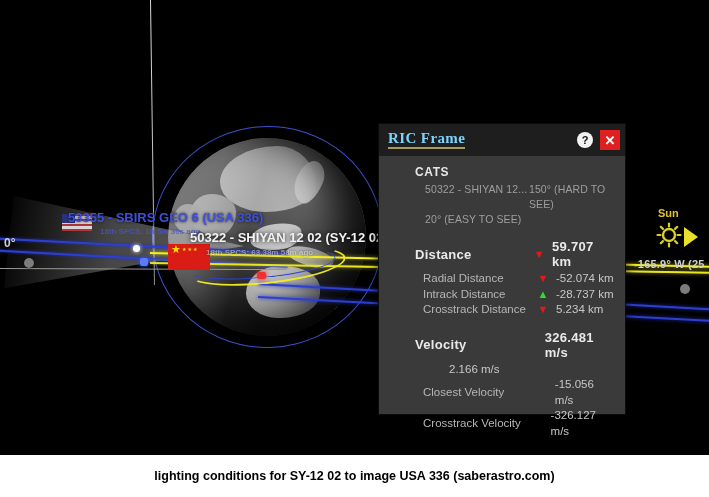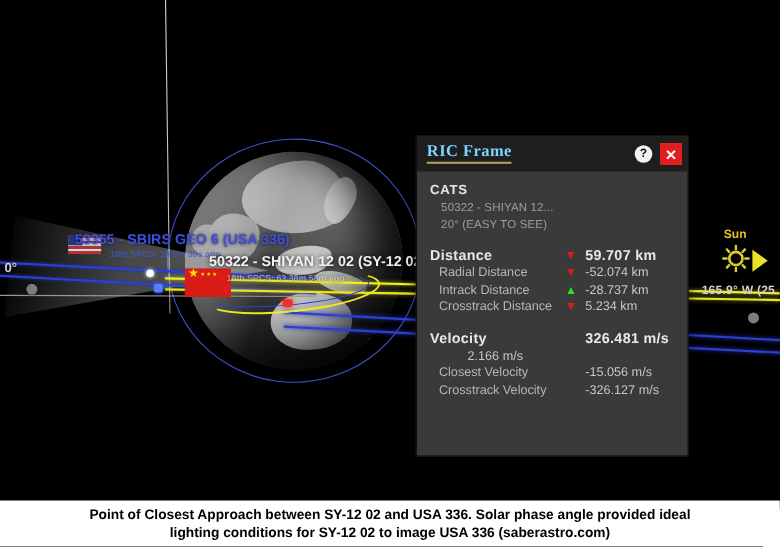--- a/index.html
+++ b/index.html
@@ -161,21 +161,21 @@
     width:16px; height:16px; border-radius:50%; background:#f2f2f2; color:#111;
     font-size:11px; font-weight:700; display:flex; align-items:center; justify-content:center;
     cursor:pointer; margin-right:7px; border:none; font-family:"Liberation Sans", sans-serif;
   }
   .btn-close {
     width:20px; height:20px; background:#e02020; color:#fff; font-size:13px; font-weight:700;
     display:flex; align-items:center; justify-content:center; cursor:pointer; border:none;
     font-family:"Liberation Sans", sans-serif; line-height:1;
   }
 
-  .panel-body { padding:9px 10px 0 12px; flex:1; }
+  .panel-body { padding:9px 10px 0 12px; flex:1;margin-left:24px; }
 
   .sec-head {
     font-size:12px; font-weight:700; color:#e6e6e6; letter-spacing:.6px; margin-bottom:3px;
   }
   .sec-head-row {
     display:flex; align-items:center; font-size:13px; font-weight:700; color:#e9e9e9;
     letter-spacing:.3px; margin-bottom:2px;
   }
   .sec-head-row .sh-label { width:115px; }
   .sec-head-row .sh-tri   { width:26px; text-align:center; }
@@ -290,20 +290,21 @@
       <button class="btn-help">?</button>
       <button class="btn-close">✕</button>
     </div>
 
     <div class="panel-body">
 
       <div class="sec-head">CATS</div>
 
       <div class="cats-row">
         <span class="c-id">50322 - SHIYAN 12...</span>
+        <span class="c-ang">150° (HARD TO SEE)</span>
       </div>
       <div class="cats-row">
         <span class="c-ang">20° (EASY TO SEE)</span>
       </div>
 
       <div class="gap"></div>
 
       <div class="sec-head-row">
         <span class="sh-label">Distance</span>
         <span class="sh-tri tri-down">▼</span>
@@ -346,17 +347,16 @@
       <div class="row">
         <span class="r-label">Crosstrack Velocity</span>
         <span class="r-tri"></span>
         <span class="r-val">-326.127 m/s</span>
       </div>
 
     </div>
   </div>
 
   <div class="caption">
-    <div>Point of Closest Approach between SY-12 02 and USA 336.  Solar phase angle provided ideal</div>
     <div class="cap-l2">lighting conditions for SY-12 02 to image USA 336 (saberastro.com)</div>
   </div>
 
 </div>
 
 </body></html>

